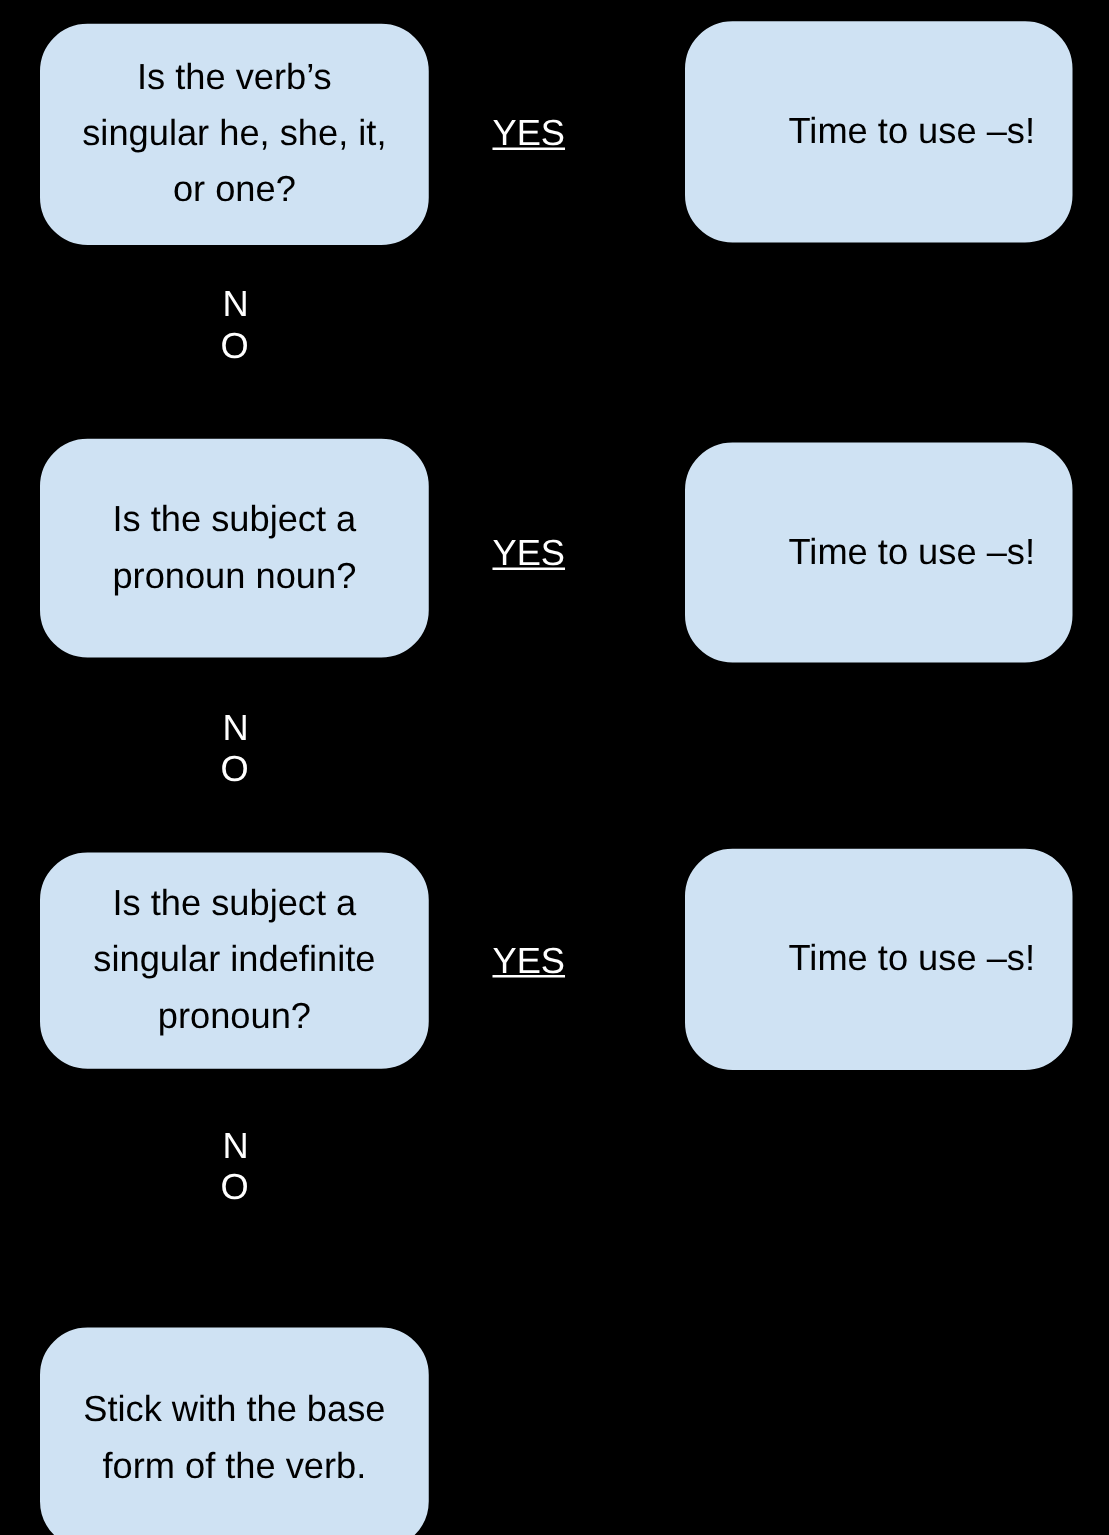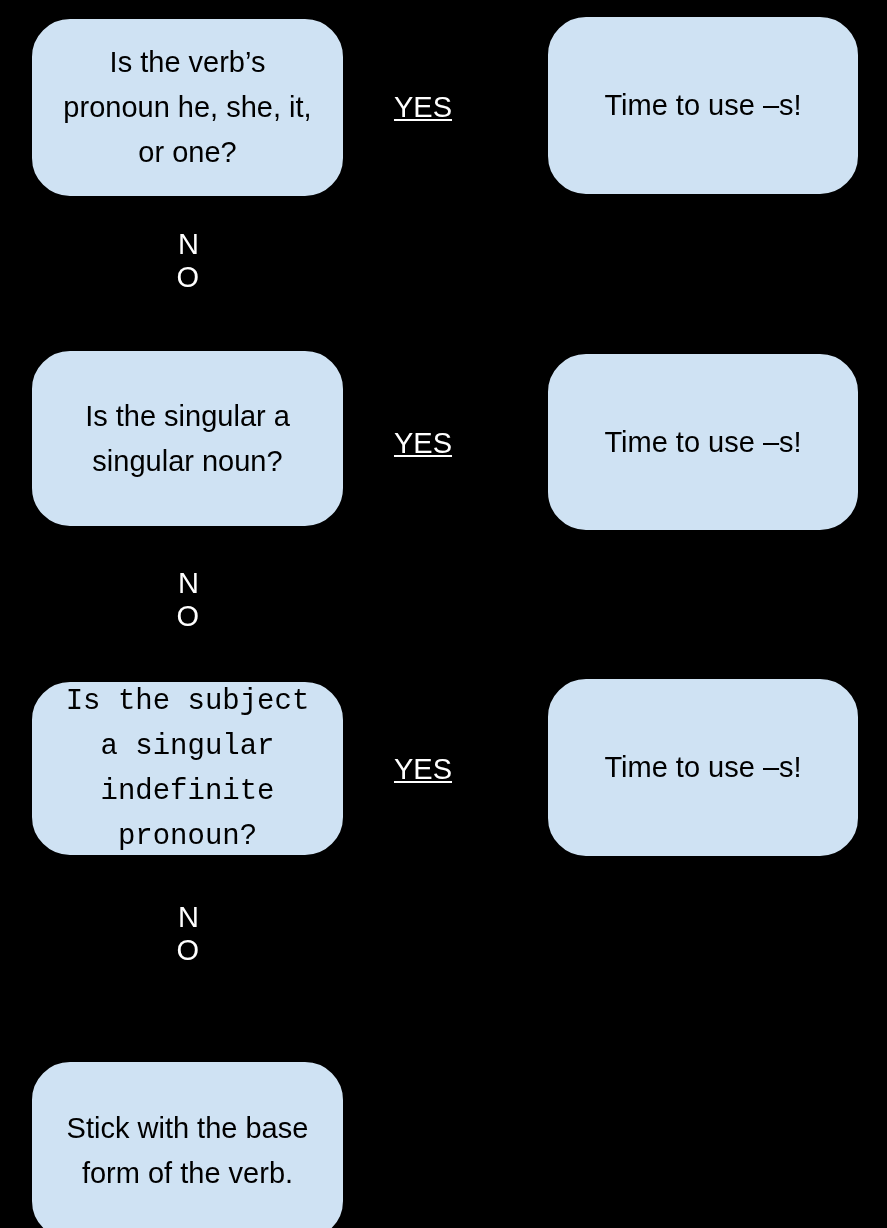--- a/index.html
+++ b/index.html
@@ -24,24 +24,24 @@
     color: #000000;
     font-size: 29px;
     line-height: 45px;
     text-align: center;
     display: flex;
     align-items: center;
     justify-content: center;
     padding: 0 30px;
   }
   .qcol { left: 30px; width: 315px; }
-  .rcol { left: 546px; width: 314px; }
+  .rcol { left: 546px; width: 314px; justify-content: flex-end; }
   .q1 { top: 17px;   height: 181px; }
   .q2 { top: 349px;  height: 179px; }
-  .q3 { top: 680px;  height: 177px; font-family: Liberation Mono, monospace; }
+  .q3 { top: 680px;  height: 177px; }
   .q4 { top: 1060px; height: 181px; }
   .r1 { top: 15px;   height: 181px; }
   .r2 { top: 352px;  height: 180px; }
   .r3 { top: 677px;  height: 181px; }
   .label {
     position: absolute;
     color: #ffffff;
     font-size: 29px;
     text-align: center;
   }
@@ -65,30 +65,30 @@
   .no1 { top: 228px; }
   .no2 { top: 567px; }
   .no3 { top: 901px; }
 </style>
 </head>
 <body>
 
 <div class="canvas">
 
   <div class="node qcol q1">
-    <span>Is the verb’s pronoun he, she, it, or one?</span>
+    <span>Is the verb’s singular he, she, it, or one?</span>
   </div>
   <div class="label yes yes1">YES</div>
   <div class="node rcol r1">
     <span>Time to use –s!</span>
   </div>
   <div class="label no no1">NO</div>
 
   <div class="node qcol q2">
-    <span>Is the singular a singular noun?</span>
+    <span>Is the subject a pronoun noun?</span>
   </div>
   <div class="label yes yes2">YES</div>
   <div class="node rcol r2">
     <span>Time to use –s!</span>
   </div>
   <div class="label no no2">NO</div>
 
   <div class="node qcol q3">
     <span>Is the subject a singular indefinite pronoun?</span>
   </div>

